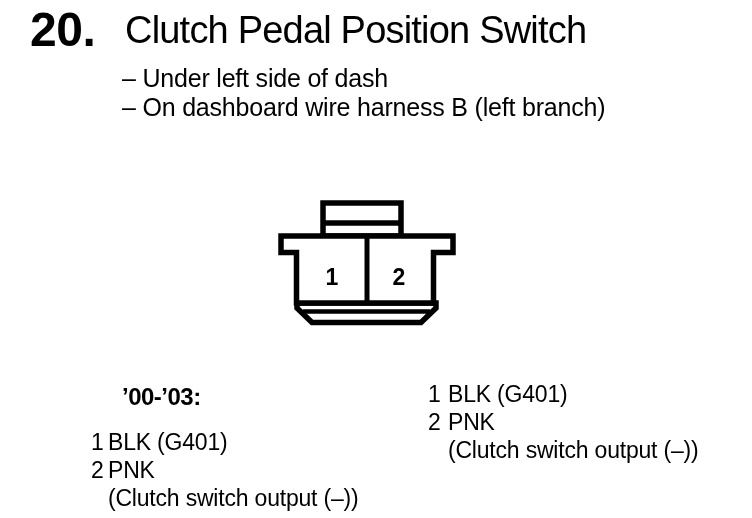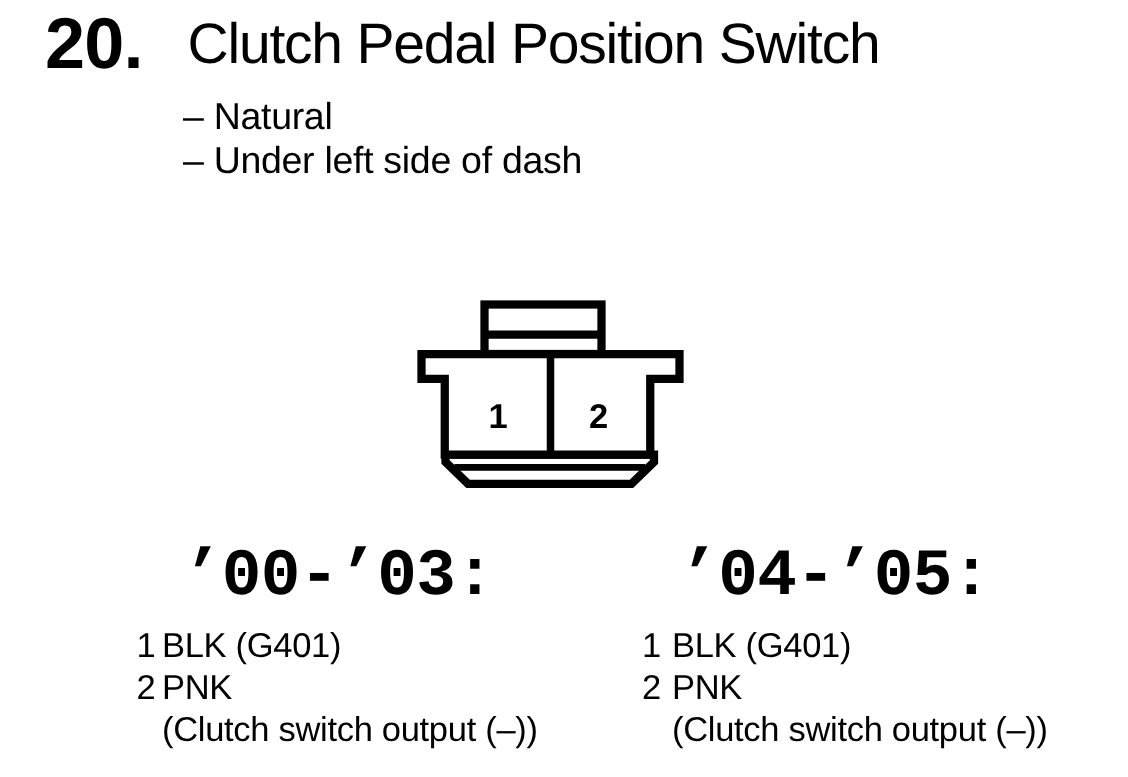--- a/index.html
+++ b/index.html
@@ -29,39 +29,39 @@
   .connector-wrap svg{display:block;}
   .pin-num-text{
     font-family:"Liberation Sans", sans-serif;
     font-size:23px;font-weight:700;
   }
   
   .pin-col{top:367px;}
   .pin-col-left{left:91px;}
   .pin-col-right{left:428px;}
   .pin-col h2{
-    margin:0;font-size:44px;font-weight:700;letter-spacing:-0.5px;line-height:36px;font-family:Liberation Mono, monospace;
+    margin:12px;font-size:24px;font-weight:700;letter-spacing:-0.5px;line-height:36px;
   }
   .pin-col-left h2{margin-left:31px;}
   .pin-col-right h2{margin-left:25px;}
   .pin-rows{margin-top:13px;}
   .pin-row{display:flex;font-size:23px;line-height:28px;letter-spacing:-0.2px;}
   .pin-cell{flex:none;width:17px;}
   .pin-col-right .pin-cell{width:20px;}
   .pin-desc div{white-space:nowrap;}
 </style>
 </head>
 <body>
 
 <span class="abs item-no">20.</span>
 <h1 class="abs page-title">Clutch Pedal Position Switch</h1>
 
 <ul class="abs notes">
-  <li>– Natural</li>
   <li>– Under left side of dash</li>
+  <li>– On dashboard wire harness B (left branch)</li>
 </ul>
 
 <div class="abs connector-wrap">
   <svg width="200" height="135" viewBox="0 0 200 135">
 
     <g>
       <rect x="53" y="8" width="78" height="33" fill="#ffffff" stroke="#000000" stroke-width="5.5"></rect>
       <line x1="53" y1="28" x2="131" y2="28" stroke="#000000" stroke-width="5.5"></line>
     </g>
 
@@ -92,21 +92,20 @@
       <span class="pin-cell">2</span>
       <span class="pin-desc">
         <div>PNK</div>
         <div>(Clutch switch output (–))</div>
       </span>
     </div>
   </div>
 </div>
 
 <div class="abs pin-col pin-col-right">
-  <h2>’04-’05:</h2>
   <div class="pin-rows">
     <div class="pin-row">
       <span class="pin-cell">1</span>
       <span class="pin-desc">
         <div>BLK (G401)</div>
       </span>
     </div>
     <div class="pin-row">
       <span class="pin-cell">2</span>
       <span class="pin-desc">

